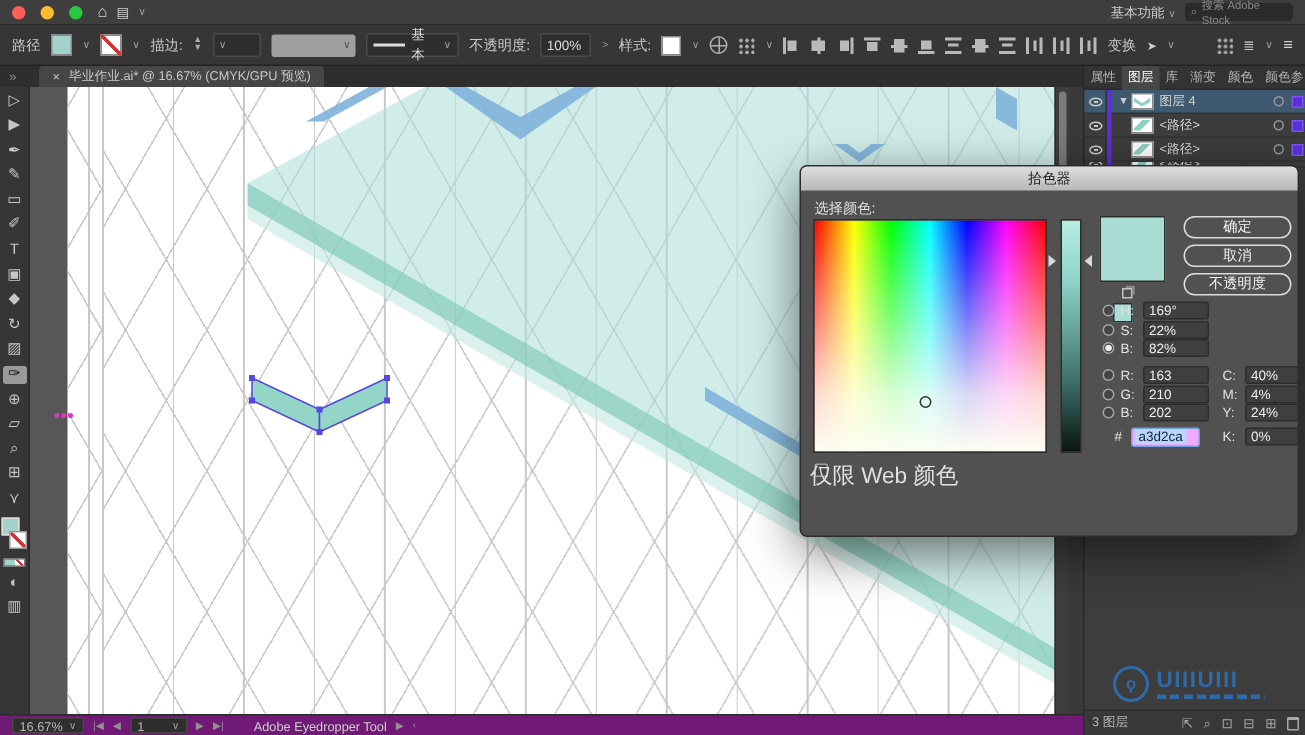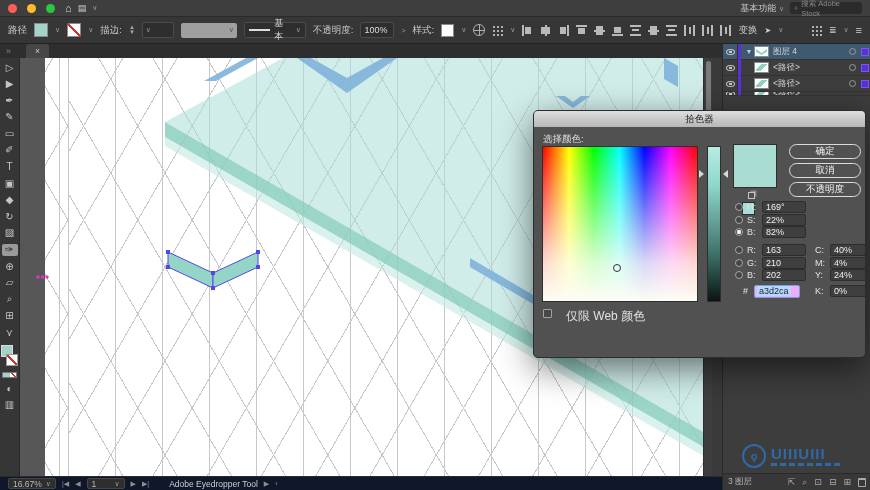--- a/index.html
+++ b/index.html
@@ -65,21 +65,21 @@
     background-image:
       repeating-linear-gradient(90deg,#c7c8cb 0 1px,transparent 1px 47px),
       repeating-linear-gradient(60deg,#c7c8cb 0 1px,transparent 1px 47px),
       repeating-linear-gradient(120deg,#c7c8cb 0 1px,transparent 1px 47px);
     background-position:23px 0;}
   .shapes{position:absolute;left:0;top:0;width:692px;height:418px;pointer-events:none;}
   .vscroll{position:absolute;right:0;top:0;width:9px;height:418px;background:#3e3e3e;border-left:1px solid #2e2e2e;}
   .vthumb{position:absolute;left:1.5px;top:3px;width:5px;height:74px;background:#7b7b7b;border-radius:3px;}
 
   
-  .statusbar{left:0;top:476px;width:722px;height:14px;background:#0f172a;border-top:1px solid #2a2a2a;display:flex;align-items:center;gap:6px;padding:0 8px;color:#b9b9b9;font-size:8.5px;z-index:6;}
+  .statusbar{left:0;top:476px;width:722px;height:14px;background:#701a75;border-top:1px solid #2a2a2a;display:flex;align-items:center;gap:6px;padding:0 8px;color:#b9b9b9;font-size:8.5px;z-index:6;}
   .sb-field{background:#2e2e2e;border:1px solid #464646;border-radius:2px;height:11px;display:flex;align-items:center;gap:4px;padding:0 4px;}
   .navg{color:#8f8f8f;font-size:7px;}
 
   
   .dock{left:722px;top:44px;width:148px;height:446px;background:#3d3d3d;border-left:1px solid #292929;}
   .docktabs{display:flex;align-items:center;height:16px;background:#333;border-bottom:1px solid #2a2a2a;font-size:8.5px;color:#b3b3b3;}
   .dtab{padding:0 4px;height:16px;display:flex;align-items:center;white-space:nowrap;}
   .dtab.active{background:#474747;color:#fff;}
   .lrow{display:flex;align-items:center;height:16px;border-bottom:1px solid #333;position:relative;font-size:8.5px;color:#d6d6d6;}
   .lrow.sel{background:#3f5a70;}
@@ -120,21 +120,21 @@
   .crow{position:absolute;display:flex;align-items:center;gap:4px;height:12px;}
   .radio{width:8px;height:8px;border:1px solid #a5a5a5;border-radius:50%;background:#454545;}
   .radio.on{background:radial-gradient(#eee 2px,#454545 2.4px);}
   .flabel{width:11px;text-align:left;color:#e2e2e2;}
   .vfield{width:44px;height:12px;background:#3f3f3f;border:1px solid #2d2d2d;border-radius:2px;display:flex;align-items:center;padding:0 3px;color:#efefef;}
   .vfield.sm{width:36px;}
   .hexfield{width:46px;height:13px;background:#f0abfc;border:1px solid #6ea3e0;border-radius:2px;display:flex;align-items:center;padding:0 2px;}
   .hexsel{background:#b9d7fb;color:#17243d;padding:0 2px;font-size:9px;}
   .dbtn{position:absolute;left:255px;width:72px;height:15px;border:1px solid #dcdcdc;border-radius:9px;display:flex;align-items:center;justify-content:center;color:#f2f2f2;font-size:9.5px;background:transparent;}
   .wcheck{position:absolute;left:9px;top:198px;width:9px;height:9px;border:1px solid #a2a2a2;background:#474747;border-radius:1px;}
-  .wlabel{position:absolute;left:32px;top:197px;color:#e0e0e0;font-size:12px;}
+  .wlabel{position:absolute;left:6px;top:197px;color:#e0e0e0;font-size:15px;}
 </style>
 </head>
 <body>
 
 <div id="app">
 
   <div class="titlebar abs">
     <span class="tl r"></span>
     <span class="tl y"></span>
     <span class="tl g"></span>
@@ -200,20 +200,21 @@
     <span class="dotsgrid" style="margin-left:auto"></span>
     <span class="tbicon" style="font-size:9px">≣</span>
     <span class="chev">∨</span>
     <span class="tbicon">≡</span>
   </div>
 
   <div class="tabstrip abs">
     <span style="position:absolute;left:6px;bottom:2px;color:#8a8a8a">»</span>
     <div class="doctab">
       <span>×</span>
+      <span>毕业作业.ai* @ 16.67% (CMYK/GPU 预览)</span>
     </div>
   </div>
 
   <div class="canvas abs">
     <div class="artboard"></div>
     <svg class="shapes" viewBox="20 58 692 418">
 
       <polygon points="165,122 283,58 712,58 712,437" fill="#abdfd9" fill-opacity="0.55"></polygon>
       <polygon points="165,122 712,437 712,452 165,137" fill="#8bcfc0" fill-opacity="0.85"></polygon>
       <polygon points="165,137 712,452 712,461 165,146" fill="#c2e7e1" fill-opacity="0.6"></polygon>
@@ -288,20 +289,29 @@
         <span class="chev" style="margin-left:auto">∨</span>
       </span>
     <span class="navg">▶</span>
     <span class="navg">▶|</span>
     <span style="margin-left:14px;color:#cfcfcf">Adobe Eyedropper Tool</span>
     <span class="navg">▶</span>
     <span class="navg">‹</span>
   </div>
 
   <div class="dock abs">
+    <div class="docktabs">
+      <span class="dtab">属性</span>
+      <span class="dtab active">图层</span>
+      <span class="dtab">库</span>
+      <span class="dtab">渐变</span>
+      <span class="dtab">颜色</span>
+      <span class="dtab">颜色参</span>
+
+    </div>
     <div>
       <div class="lrow sel">
         <span class="eyecell">
             <span class="eye"></span>
           </span>
         <span class="colorbar"></span>
         <span class="lchev">▼</span>
         <span class="thumb vshape"></span>
         <span>图层 4</span>
         <span class="ltarget"></span>

